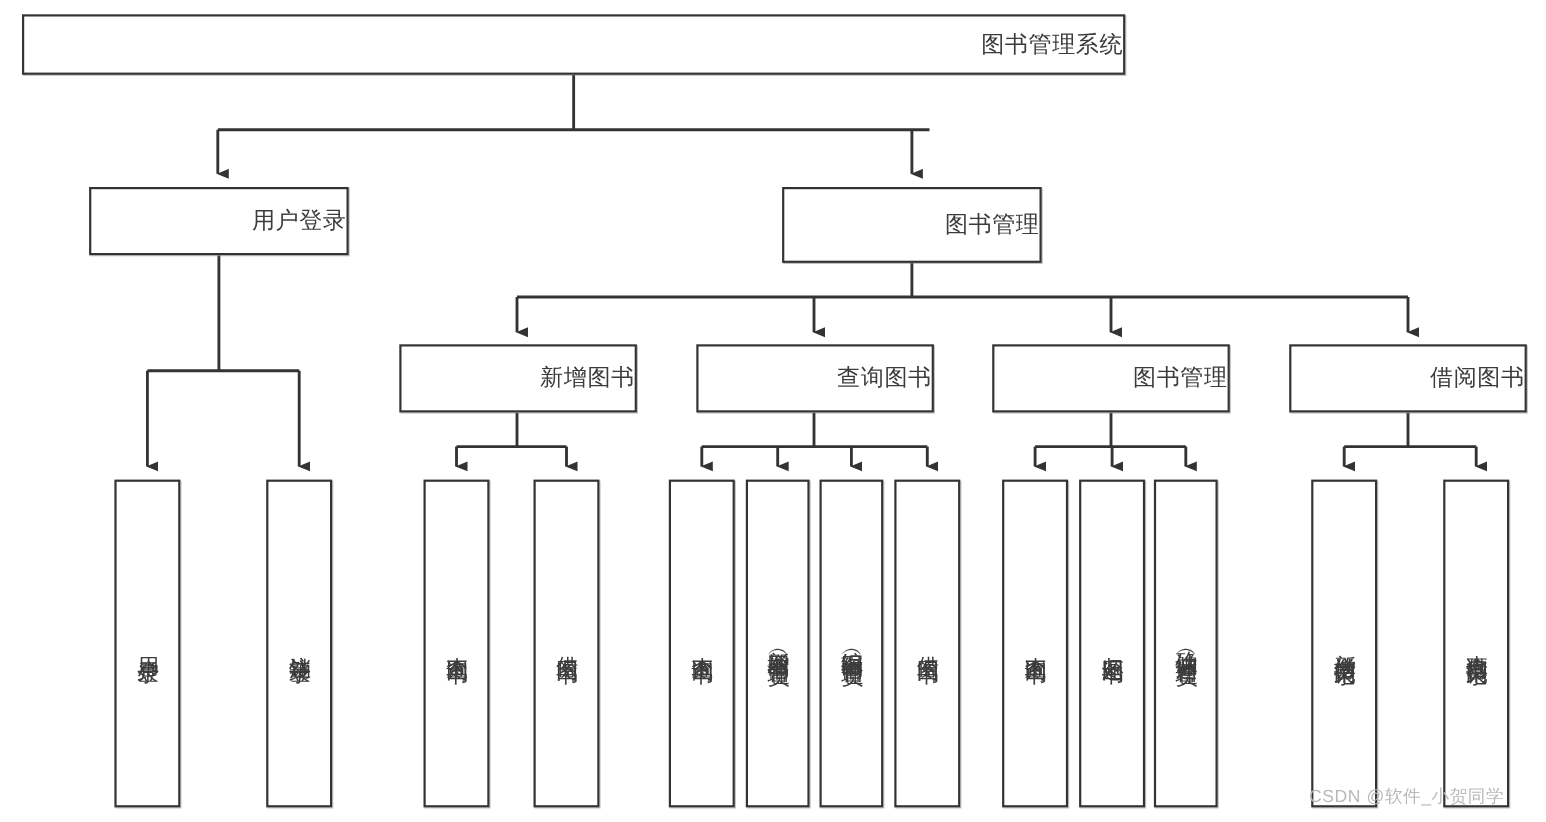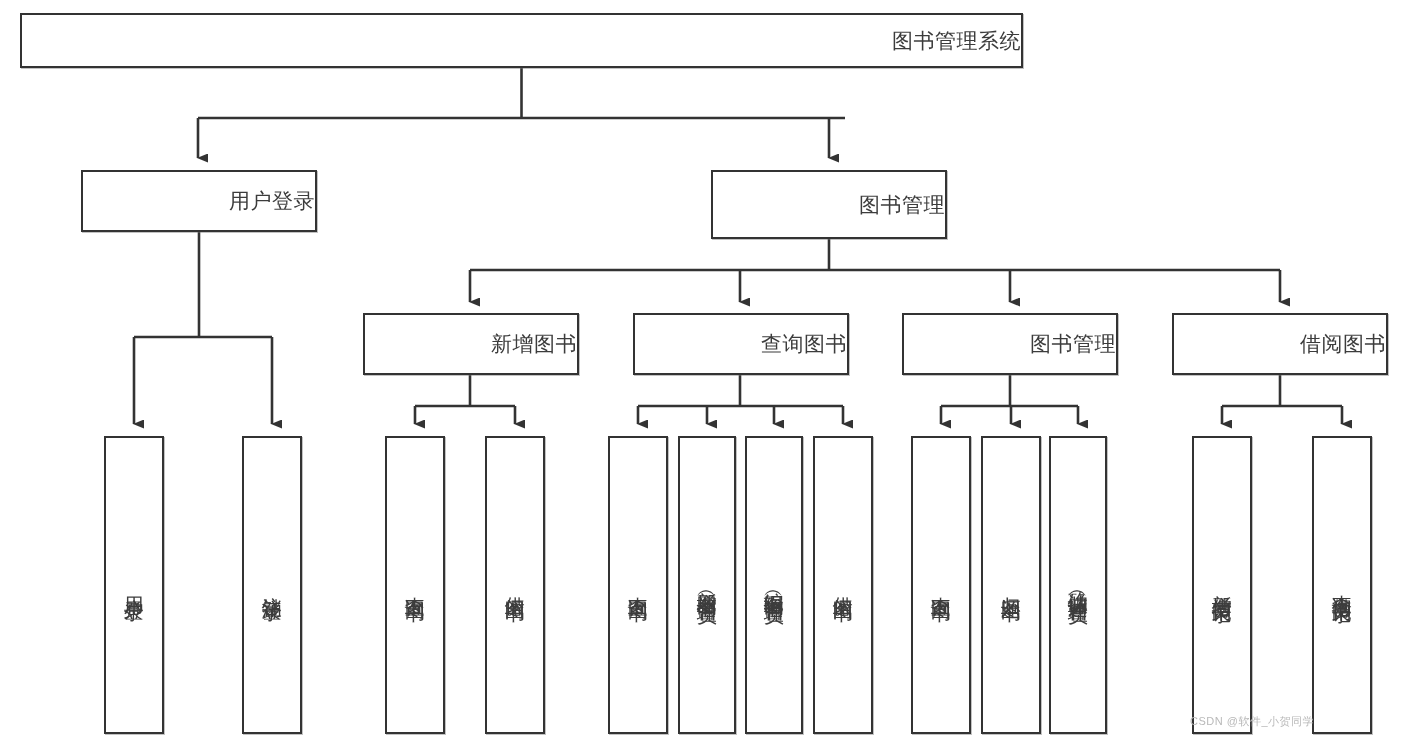--- a/index.html
+++ b/index.html
@@ -21,21 +21,21 @@
     font-size:21px;line-height:1.1;letter-spacing:.5px;white-space:nowrap;
     color:#3c3c3c;
   }
   .node.vert{align-items:center;justify-content:center;}
   .node.vert .lbl{
     writing-mode:vertical-rl;text-orientation:upright;
     font-size:20px;line-height:1.32;letter-spacing:2px;white-space:nowrap;
     text-align:center;
   }
   .watermark{
-    position:absolute;color:#b9b9b9;font-size:11px;letter-spacing:.5px;
+    position:absolute;color:#b9b9b9;font-size:16px;letter-spacing:.5px;
     white-space:nowrap;user-select:none;
   }
 </style>
 </head>
 <body>
 
 <div id="stage">
 
   <svg class="wires" viewBox="0 0 1405 747">
     <defs>

